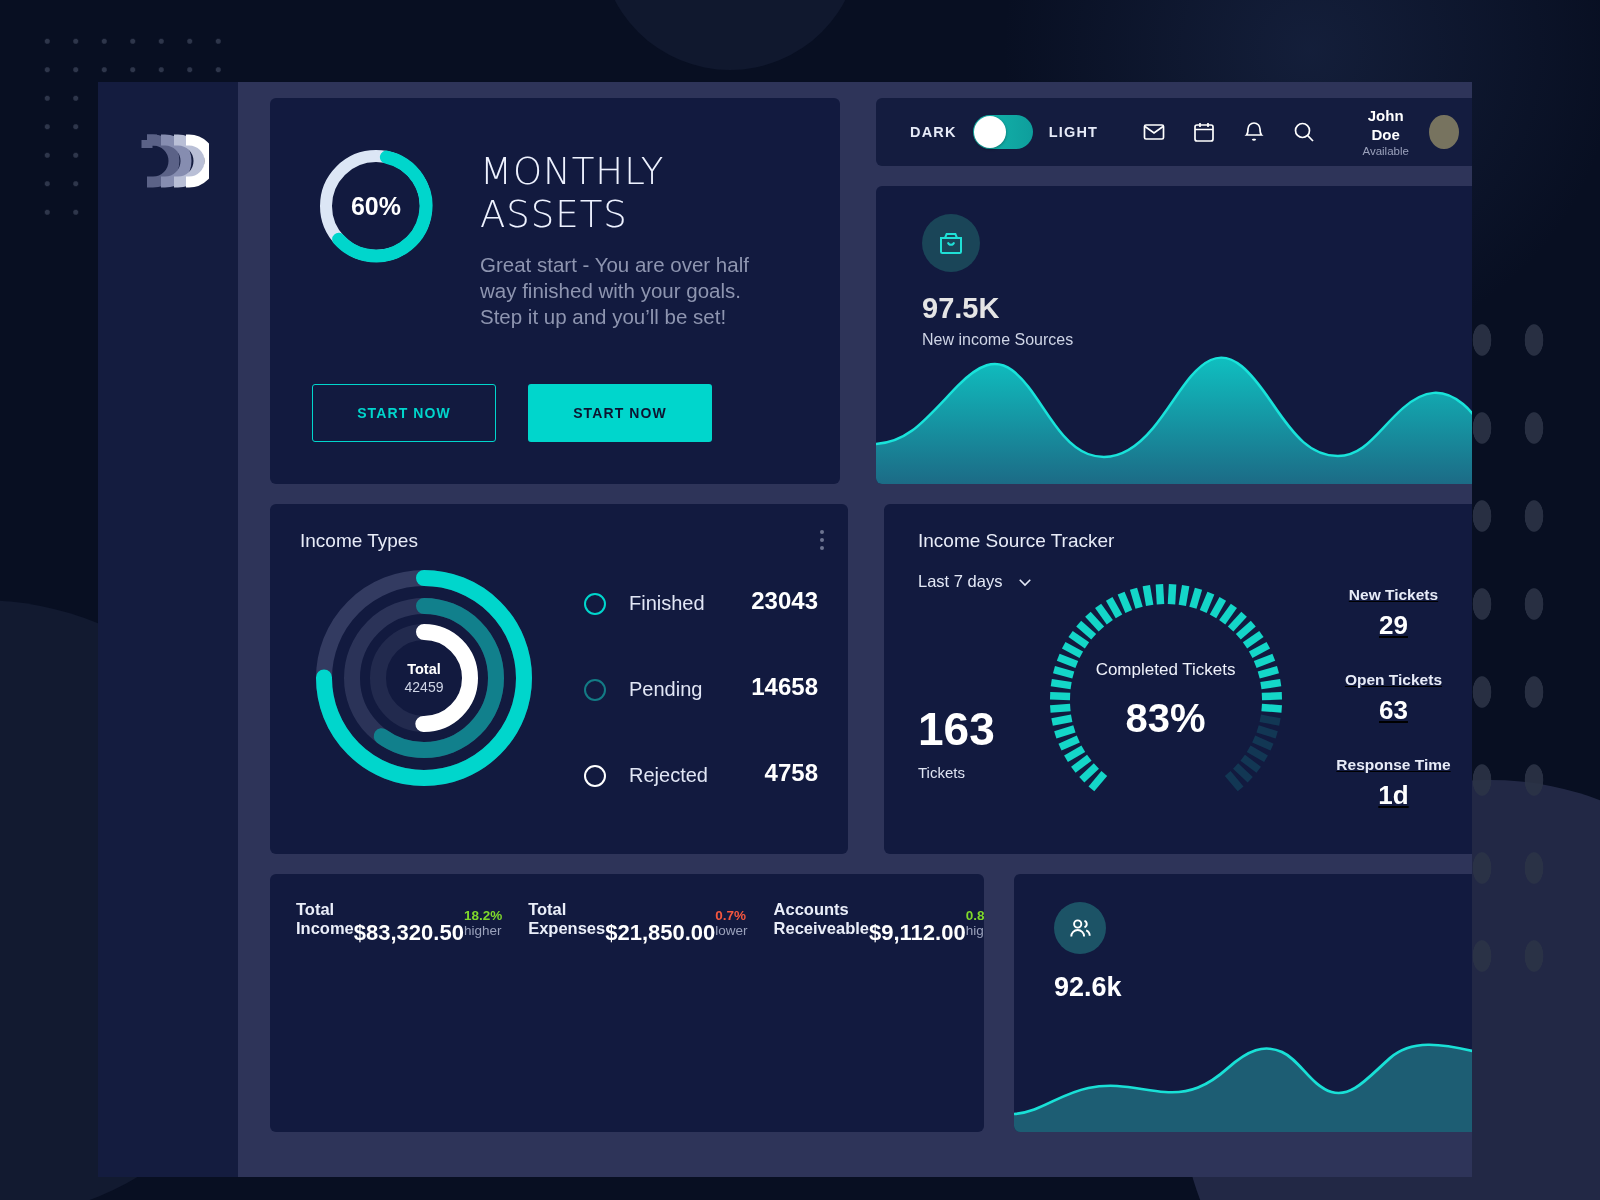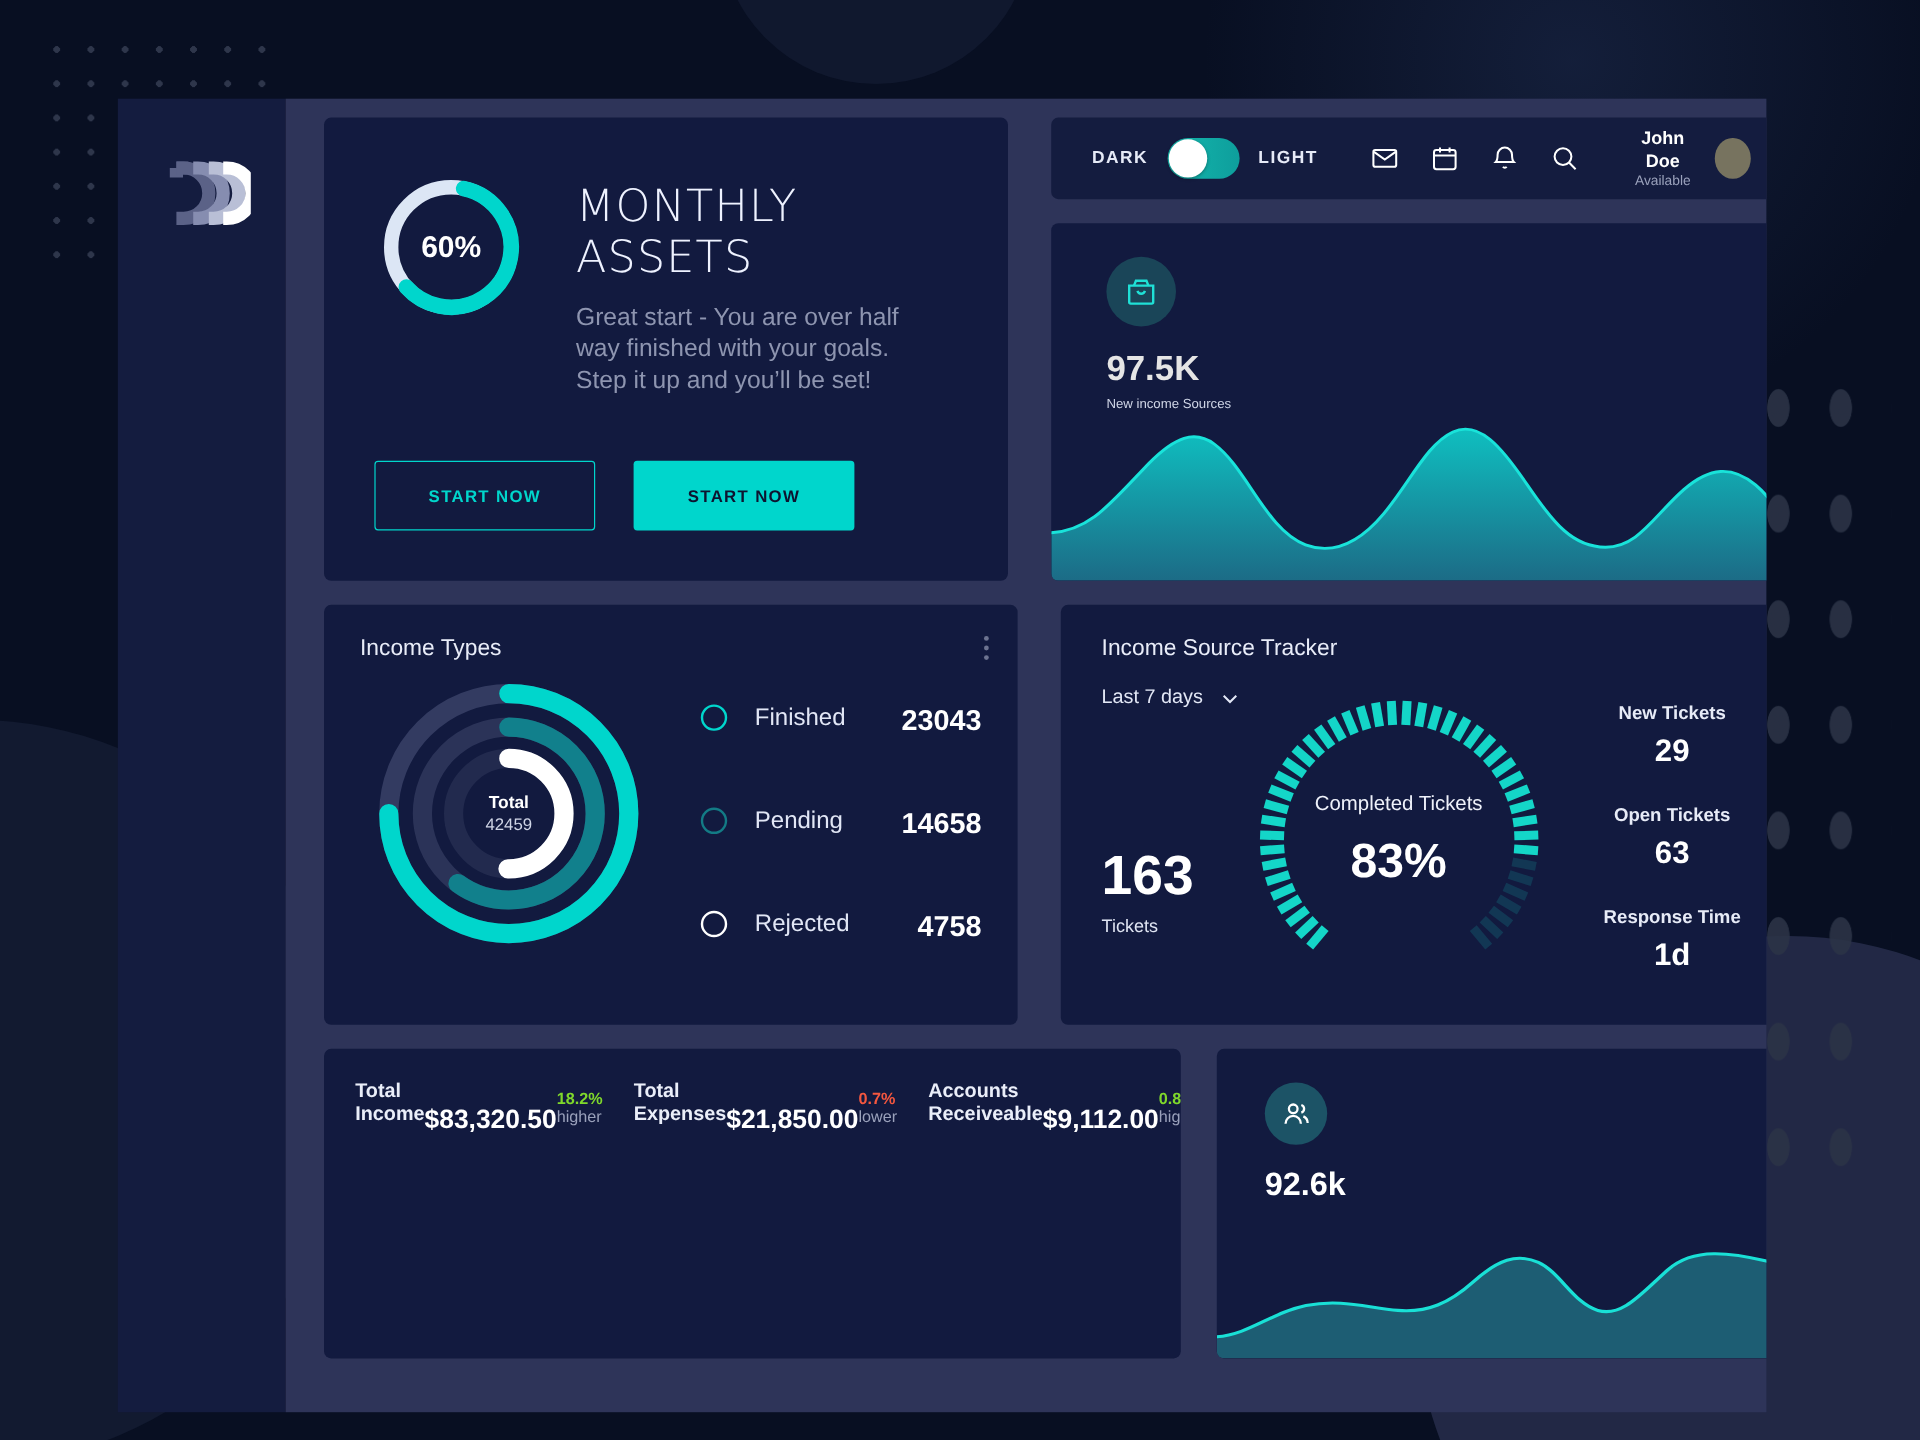--- a/index.html
+++ b/index.html
@@ -106,56 +106,56 @@
   .ustatus{font-size:11.5px;color:#9aa1bb;text-align:center;}
   .avatar{width:34px;height:34px;border-radius:50%;background:#77735f;}
 
   
   .src-card{flex:1; padding:28px 0 0 46px; position:relative;}
   .circ-icon{
     width:58px;height:58px;border-radius:50%;background:#1a4558;
     display:flex;align-items:center;justify-content:center;
   }
   .big-num{font-size:29px;font-weight:700;color:#e5e5e5;margin-top:20px;}
-  .small-cap{font-size:11px;color:#cfd5e6;margin-top:6px;}
+  .small-cap{font-size:16px;color:#cfd5e6;margin-top:6px;}
   .wave-holder{position:absolute;left:0;right:0;bottom:0;height:160px;}
 
   
   .row2{display:flex;gap:36px;height:350px;}
   .income-card{width:578px;flex:0 0 578px;padding:26px 30px;}
   .card-title{font-size:19px;color:#e8ecf8;font-weight:400;}
   .kebab{position:absolute;right:24px;top:26px;cursor:pointer;}
   .kebab i{display:block;width:4px;height:4px;border-radius:50%;background:#6c7390;margin-bottom:4px;}
   .income-body{display:flex;align-items:center;margin-top:6px;}
   .donut-wrap{width:240px;height:240px;position:relative;flex:0 0 240px;margin-left:4px;}
   .donut-center{position:absolute;inset:0;display:flex;flex-direction:column;align-items:center;justify-content:center;}
   .dc-total{font-size:14.5px;font-weight:700;color:#ffffff;}
   .dc-val{font-size:14px;color:#cfd5e6;margin-top:2px;}
   .legend{margin-left:40px;display:flex;flex-direction:column;gap:40px;flex:1;}
-  .leg-row{display:flex;align-items:flex-start;margin-top:18px;}
+  .leg-row{display:flex;align-items:flex-end;margin-top:18px;}
   .leg-dot{width:22px;height:22px;border-radius:50%;border:2.4px solid;flex:0 0 22px;}
   .leg-name{font-size:20px;color:#e1e6f5;margin-left:23px;flex:1;font-weight:400;}
   .leg-val{font-size:24px;font-weight:700;color:#ffffff;}
 
   .tracker-card{flex:1;padding:26px 34px;}
   .sel{
     display:flex;align-items:center;gap:14px;margin-top:20px;cursor:pointer;width:max-content;
   }
   .sel-label{font-size:16.5px;color:#e3e8f6;}
   .tracker-body{display:flex;align-items:center;justify-content:space-between;margin-top:-16px;}
   .tk-left{padding-top:86px;text-align:left;}
   .tk-num{font-size:46px;font-weight:700;color:#ffffff;line-height:1;}
   .tk-cap{font-size:15px;color:#dfe4f2;margin-top:12px;}
   .gauge{position:relative;width:250px;height:250px;}
   .gauge-center{
     position:absolute;inset:0;display:flex;flex-direction:column;align-items:center;justify-content:center;
   }
   .g-cap{font-size:17px;color:#eef1fa;}
   .g-pct{font-size:40px;font-weight:700;color:#ffffff;margin-top:16px;}
-  .tk-right{display:flex;flex-direction:column;gap:30px;text-align:center;padding-bottom:4px;}
+  .tk-right{display:flex;flex-direction:column;gap:30px;text-align:center;padding-bottom:4px;text-decoration:underline;}
   .tr-cap{font-size:15.5px;font-weight:700;color:#e7ebf7;}
   .tr-val{font-size:26px;font-weight:700;color:#ffffff;margin-top:6px;}
 
   
   .row3{display:flex;gap:30px;height:258px;}
   .stats-card{width:714px;flex:0 0 714px;padding:26px 26px 0 26px;display:flex;gap:26px;}
   .stat{flex:1;display:flex;flex-direction:row;}
   .stat-title{font-size:16.5px;font-weight:700;color:#eaeef9;}
   .spark{margin-top:22px;height:84px;}
   .stat-val{font-size:22px;font-weight:700;color:#ffffff;margin-top:20px;}

